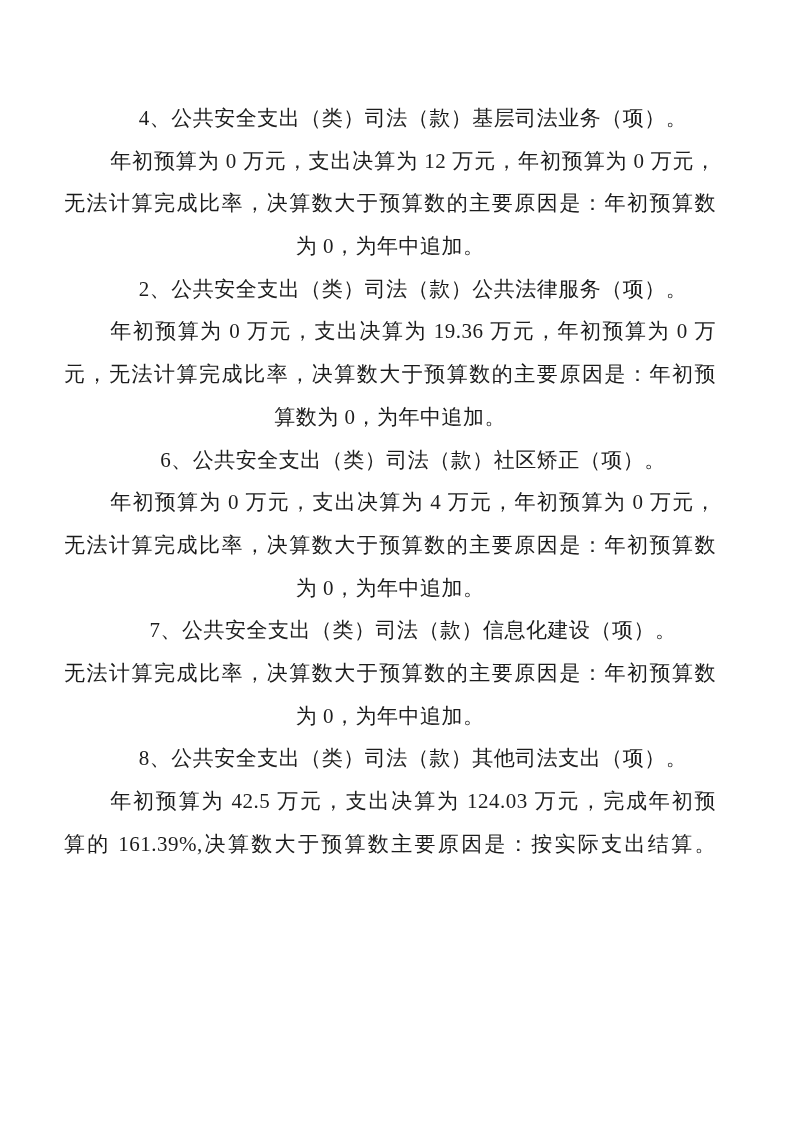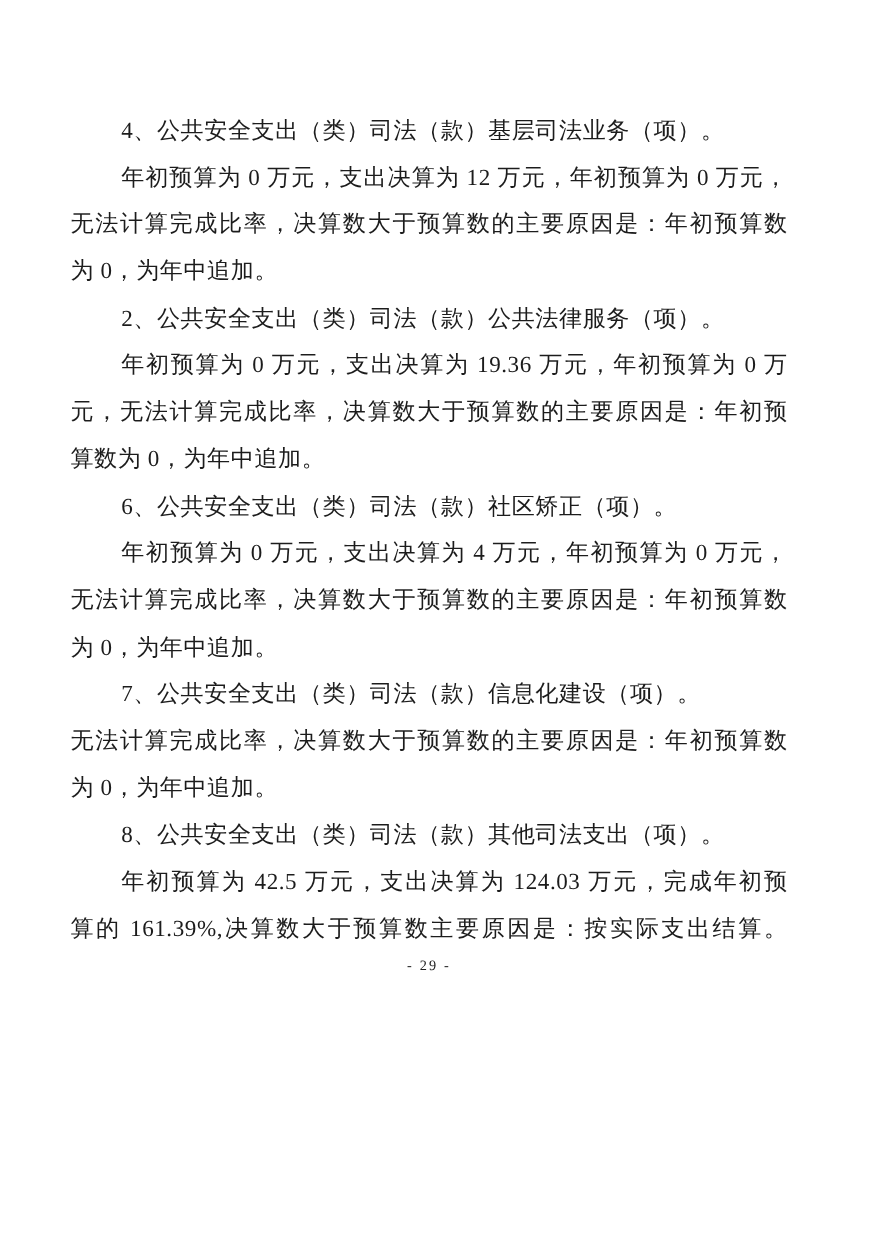--- a/index.html
+++ b/index.html
@@ -21,21 +21,21 @@
   }
   .doc-body section {
     display: block;
   }
   .line {
     font-size: 21px;
     line-height: 42.7px;
     height: 42.7px;
     letter-spacing: 0.5px;
     white-space: nowrap;
-    text-align: left;
+    text-align: center;
   }
   .line.indent {
     text-indent: 2.2em;
   }
   .line.justify {
     white-space: normal;
     text-align: justify;
     text-align-last: justify;
     text-justify: inter-character;
   }
@@ -75,16 +75,13 @@
         <div class="line indent">7、公共安全支出（类）司法（款）信息化建设（项）。</div>
         <div class="line justify">无法计算完成比率，决算数大于预算数的主要原因是：年初预算数</div>
         <div class="line">为 0，为年中追加。</div>
       </section>
       <section>
         <div class="line indent">8、公共安全支出（类）司法（款）其他司法支出（项）。</div>
         <div class="line indent justify">年初预算为 42.5 万元，支出决算为 124.03 万元，完成年初预</div>
         <div class="line justify">算的 161.39%,决算数大于预算数主要原因是：按实际支出结算。</div>
       </section>
     </div>
-  <div class="page-footer">
-    <span>- 29 -</span>
-  </div>
 </main>
 
 </body></html>

